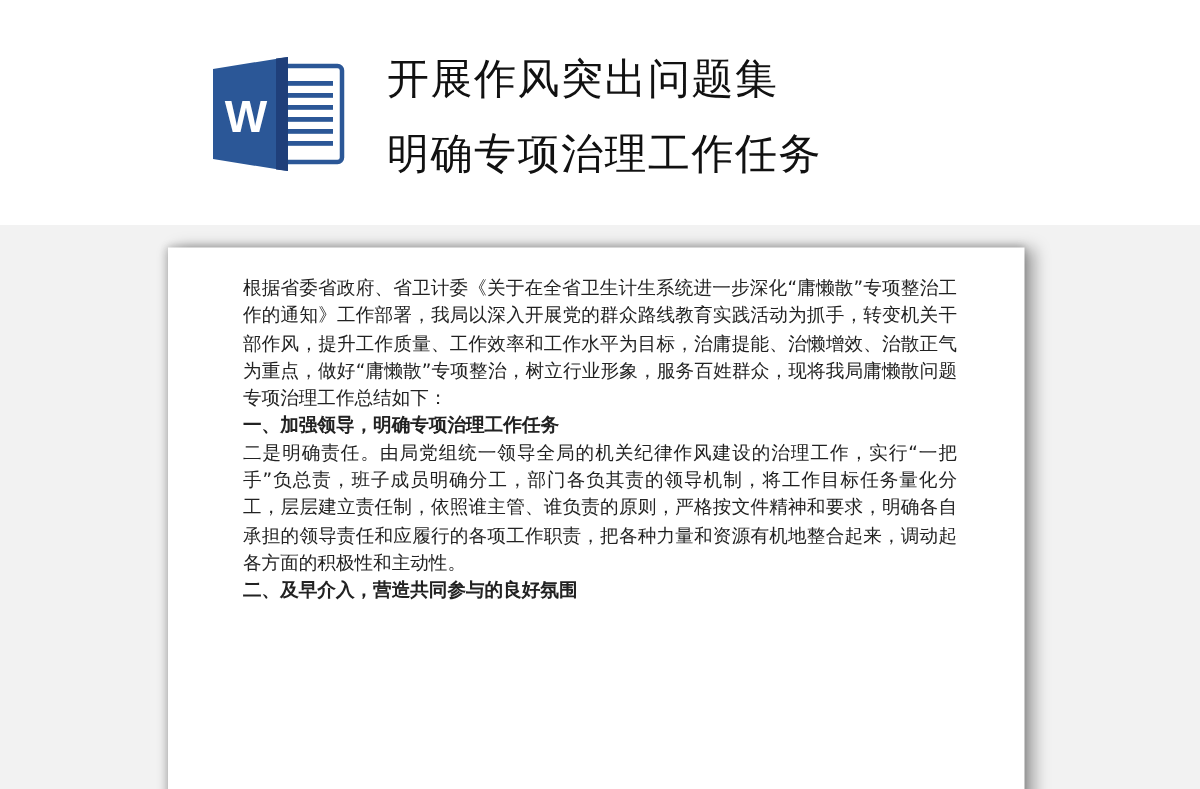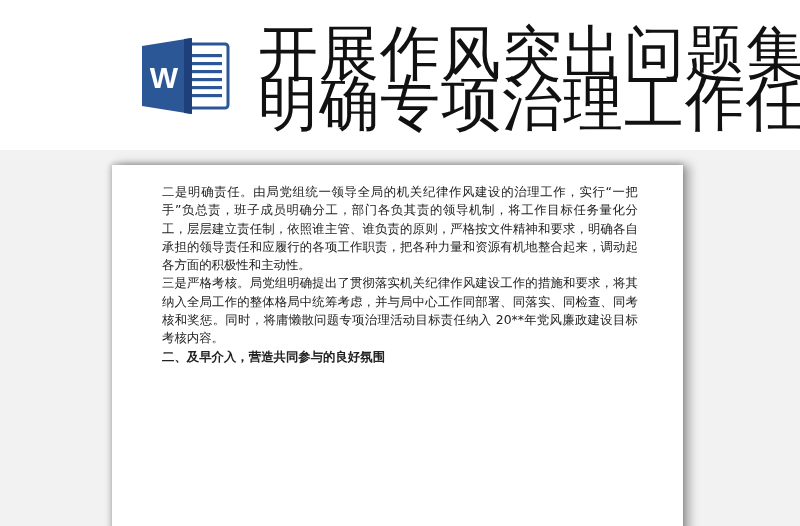--- a/index.html
+++ b/index.html
@@ -10,21 +10,21 @@
   }
   .header {
     position:absolute; left:0; top:0; width:800px; height:150px;
     background:#ffffff;
   }
   .word-icon {
     position:absolute; left:142px; top:36px; width:88px; height:80px;
   }
   .title {
     position:absolute; left:258px; top:28px; width:420px;
-    font-size:60px; line-height:50px; color:#111111; font-weight:normal;
+    font-size:28px; line-height:50px; color:#111111; font-weight:normal;
     letter-spacing:1px;
   }
   .title div { white-space:nowrap; }
   .bg-lower {
     position:absolute; left:0; top:150px; width:800px; height:376px;
     background:#f2f2f2;
   }
   .page {
     position:absolute; left:112px; top:165px; width:571px; height:400px;
     background:#ffffff;
@@ -59,18 +59,19 @@
   <div class="title">
     <div>开展作风突出问题集</div>
     <div>明确专项治理工作任务</div>
   </div>
 </div>
 
 <div class="bg-lower"></div>
 
 <div class="page">
   <div class="content">
+    <p>根据省委省政府、省卫计委《关于在全省卫生计生系统进一步深化“庸懒散”专项整治工作的通知》工作部署，我局以深入开展党的群众路线教育实践活动为抓手，转变机关干部作风，提升工作质量、工作效率和工作水平为目标，治庸提能、治懒增效、治散正气为重点，做好“庸懒散”专项整治，树立行业形象，服务百姓群众，现将我局庸懒散问题专项治理工作总结如下：</p>
+    <p class="h">一、加强领导，明确专项治理工作任务</p>
     <p>二是明确责任。由局党组统一领导全局的机关纪律作风建设的治理工作，实行“一把手”负总责，班子成员明确分工，部门各负其责的领导机制，将工作目标任务量化分工，层层建立责任制，依照谁主管、谁负责的原则，严格按文件精神和要求，明确各自承担的领导责任和应履行的各项工作职责，把各种力量和资源有机地整合起来，调动起各方面的积极性和主动性。</p>
-    <p>三是严格考核。局党组明确提出了贯彻落实机关纪律作风建设工作的措施和要求，将其纳入全局工作的整体格局中统筹考虑，并与局中心工作同部署、同落实、同检查、同考核和奖惩。同时，将庸懒散问题专项治理活动目标责任纳入 20**年党风廉政建设目标考核内容。</p>
     <p class="h">二、及早介入，营造共同参与的良好氛围</p>
 
   </div>
 </div>
 
 </body></html>

